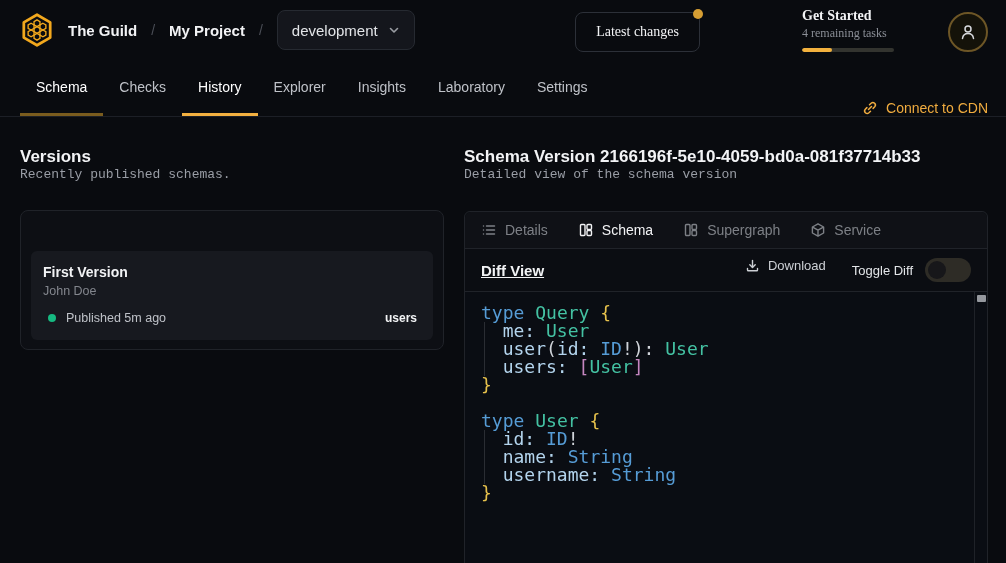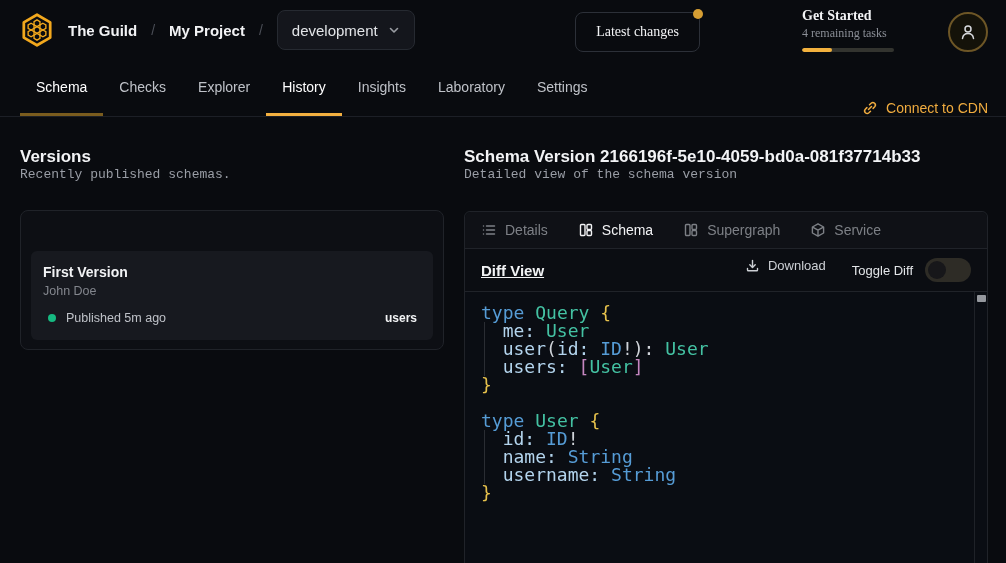--- a/index.html
+++ b/index.html
@@ -189,22 +189,22 @@
         <path d="M3.5 15.5 C4 11.8 6.2 10.6 9 10.6 C11.8 10.6 14 11.8 14.5 15.5"></path>
       </svg>
     </div>
   </div>
 </div>
 
 <div class="nav">
   <div class="nav-tabs">
       <div class="nav-tab dim">Schema</div>
       <div class="nav-tab">Checks</div>
+      <div class="nav-tab active">History</div>
       <div class="nav-tab">Explorer</div>
-      <div class="nav-tab active">History</div>
       <div class="nav-tab">Insights</div>
       <div class="nav-tab">Laboratory</div>
       <div class="nav-tab">Settings</div>
     </div>
   <div class="cdn-link">
     <svg width="16" height="16" viewBox="0 0 16 16" fill="none" stroke="#f0ac3f" stroke-width="1.5" stroke-linecap="round">
       <path d="M6.5 9.5 L9.5 6.5"></path>
       <path d="M7.5 4.8 l1.6-1.6 a2.55 2.55 0 0 1 3.6 3.6 l-1.6 1.6"></path>
       <path d="M8.5 11.2 l-1.6 1.6 a2.55 2.55 0 0 1-3.6-3.6 l1.6-1.6"></path>
     </svg>

